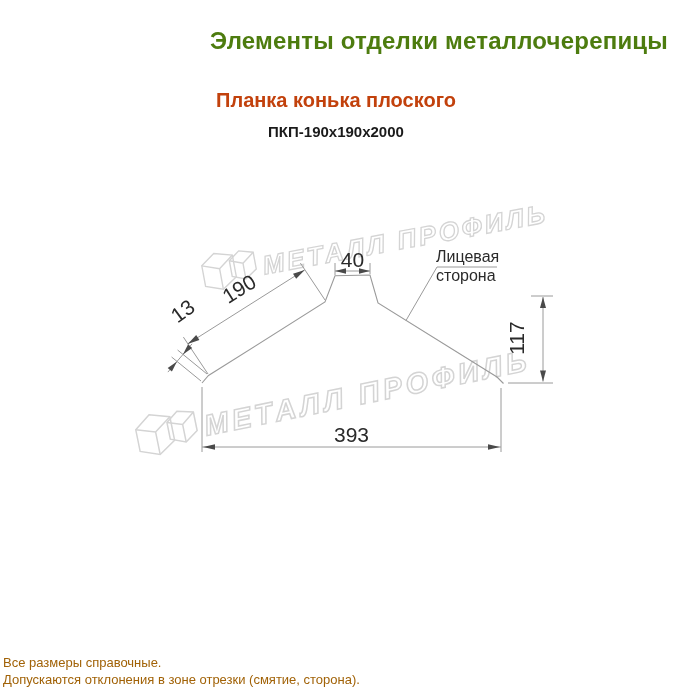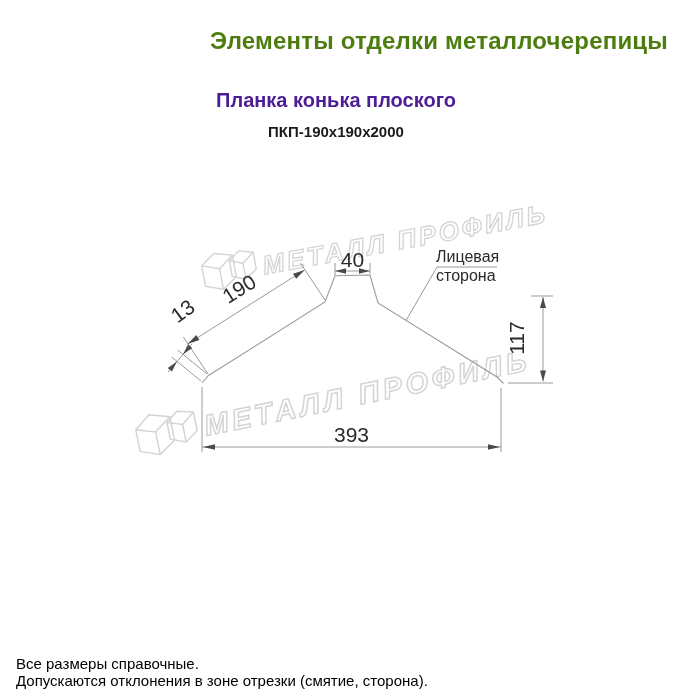--- a/index.html
+++ b/index.html
@@ -7,31 +7,31 @@
     width:700px;height:700px;position:relative;background:#ffffff;
     font-family:"Liberation Sans", sans-serif;overflow:hidden;
   }
   .abs{position:absolute;}
   .title{
     left:0;top:27px;width:668px;text-align:right;
     font-size:24px;font-weight:bold;color:#4d7c0f;letter-spacing:0.2px;
   }
   .subtitle{
     left:0;top:89px;width:672px;text-align:center;
-    font-size:20px;font-weight:bold;color:#4c1d95;
+    font-size:20px;font-weight:bold;color:#c2410c;
   }
   .code{
     left:0;top:123px;width:672px;text-align:center;
     font-size:15px;font-weight:bold;color:#1a1a1a;
   }
   .wm{pointer-events:none;z-index:1;}
   .wm-upper{left:202px;top:244px;transform:rotate(-10.5deg);transform-origin:0 50%;}
   .wm-lower{left:136px;top:404px;transform:rotate(-11.5deg);transform-origin:0 50%;}
   .drawing{left:0;top:0;z-index:2;}
-  .footer-line{left:16px;color:#000000;font-size:15px;white-space:nowrap;}
+  .footer-line{left:3px;color:#a16207;font-size:13px;white-space:nowrap;}
   .f1{top:655px;}
   .f2{top:672px;}
 </style>
 </head>
 <body>
 
 <div class="abs title">Элементы отделки металлочерепицы</div>
 <div class="abs subtitle">Планка конька плоского</div>
 <div class="abs code">ПКП-190х190х2000</div>
 

